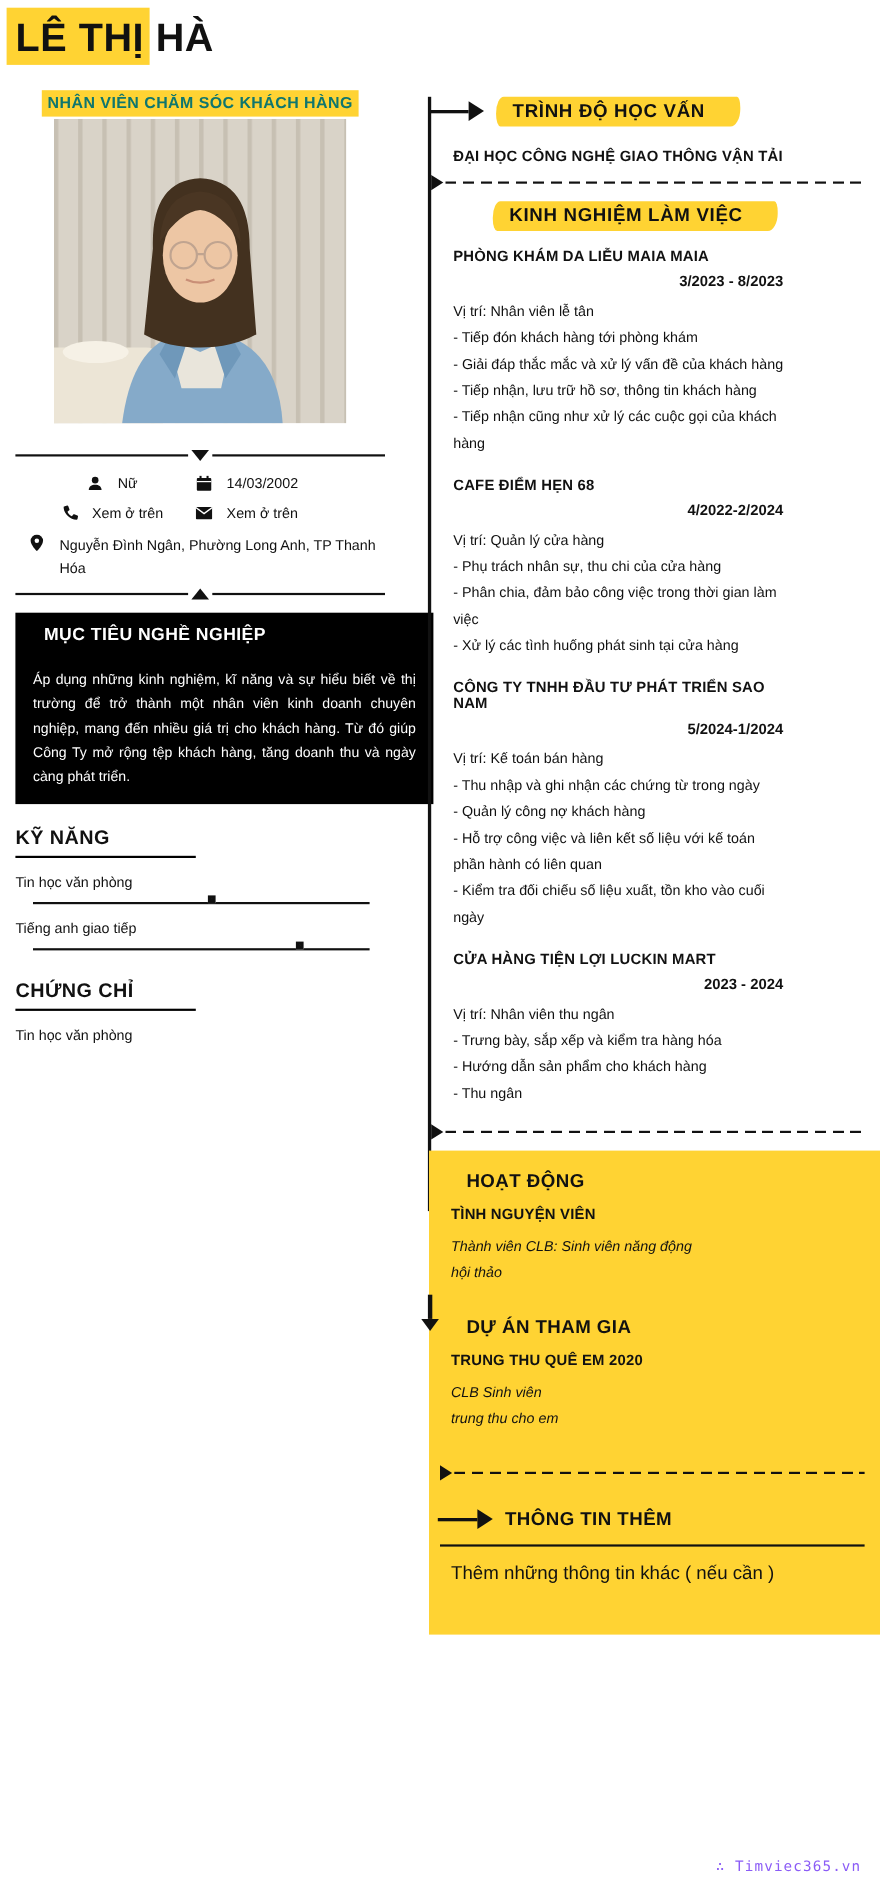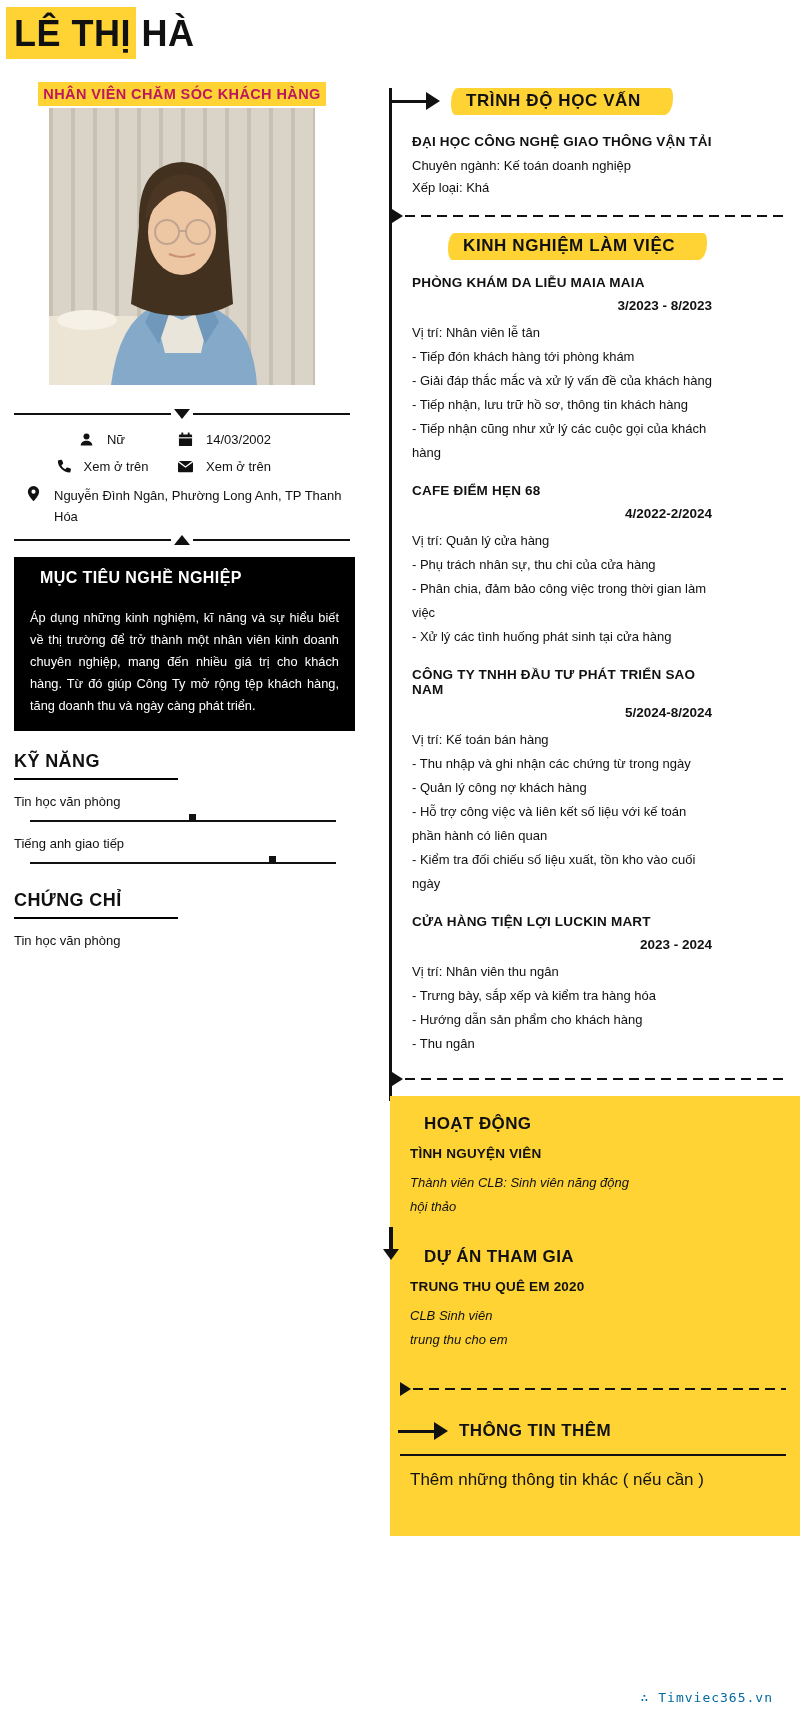--- a/index.html
+++ b/index.html
@@ -10,38 +10,38 @@
   html,body{background:#ffffff;}
   body{font-family:"Liberation Sans","DejaVu Sans",sans-serif;color:#111;}
   .page{position:relative;width:800px;height:1723px;background:#fff;overflow:hidden;}
 
   
   .left{position:absolute;left:14px;top:0;width:336px;}
   .name{position:relative;margin-top:10px;font-size:36px;font-weight:bold;letter-spacing:.5px;line-height:48px;}
   .name::before{content:"";position:absolute;left:-8px;top:-3px;width:130px;height:52px;background:var(--accent);}
   .name span{position:relative;}
   .subtitle{margin:24px 24px 0 24px;background:var(--accent);text-align:center;
-    font-size:14.5px;font-weight:600;color:#be185d;letter-spacing:.4px;padding:4px 2px;}
+    font-size:14.5px;font-weight:600;color:#0f766e;letter-spacing:.4px;padding:4px 2px;}
   .photo{width:266px;height:277px;margin:2px auto 0 auto;overflow:hidden;}
   .photo svg{display:block;}
 
   .split-line{display:flex;align-items:center;margin-top:24px;}
   .split-line .seg{flex:1;height:2px;background:#111;}
   .tri-down{width:0;height:0;border-left:8px solid transparent;border-right:8px solid transparent;border-top:10px solid #111;margin:0 3px;}
   .tri-up{width:0;height:0;border-left:8px solid transparent;border-right:8px solid transparent;border-bottom:10px solid #111;margin:0 3px;}
 
   .info{margin:12px 8px 0 12px;font-size:13px;}
   .info-row{display:flex;margin-top:10px;}
   .info-cell{display:flex;align-items:flex-start;line-height:17px;}
   .info-cell.c1{width:152px;justify-content:center;}
   .info-cell .ic{width:15px;height:15px;flex:0 0 15px;margin-right:13px;margin-top:1px;}
   .info-cell .ic svg{display:block;width:100%;height:100%;fill:#111;}
   .addr{line-height:21px;max-width:290px;}
 
-  .objective{margin-top:12px;background:#000;color:#fff;padding:12px 16px 14px 16px;width:341px;}
+  .objective{margin-top:12px;background:#000;color:#fff;padding:12px 16px 14px 16px;width:380px;}
   .objective h3{font-size:16px;font-weight:bold;letter-spacing:.4px;margin-left:10px;}
   .objective p{margin-top:20px;font-size:12.8px;line-height:22px;text-align:justify;}
 
   .side-h{margin-top:20px;font-size:18px;font-weight:bold;letter-spacing:.4px;
     border-bottom:2px solid #000;padding-bottom:6px;width:164px;}
   .skill{margin-top:14px;}
   .skill-label{font-size:13px;}
   .skill-track{position:relative;height:2px;background:#111;margin:11px 14px 6px 16px;}
   .handle{position:absolute;top:-6px;width:7px;height:7px;border:3px solid #111;background:#fff;}
   .handle::after{content:"";position:absolute;left:50%;top:50%;width:3px;height:3px;background:#111;transform:translate(-50%,-50%);}
@@ -82,22 +82,22 @@
   .ycard .h2{font-size:13.5px;font-weight:bold;margin-top:12px;letter-spacing:.2px;}
   .ycard .txt{margin-top:10px;font-size:13px;line-height:24px;font-style:italic;}
   .notch{position:absolute;left:-1px;top:131px;width:4px;height:22px;background:#111;}
   .notch::after{content:"";position:absolute;top:100%;left:-6px;border:8px solid transparent;border-top:11px solid #111;}
   .proj-title{margin-top:28px;font-size:17px;font-weight:bold;letter-spacing:.4px;margin-left:14px;}
   .ycard .ddiv{margin-top:30px;margin-left:-12px;}
   .mi-head{margin-top:22px;margin-left:-12px;}
   .mi-line{margin:10px 0 0 -10px;border-top:2px solid #111;}
   .mi-text{margin-top:12px;font-size:17px;line-height:24px;}
 
-  .watermark{position:absolute;right:27px;bottom:18px;font-family:"DejaVu Sans Mono",monospace;
-    font-size:13px;color:#0369a1;letter-spacing:1px;}
+  .watermark{position:absolute;right:17px;bottom:18px;font-family:"DejaVu Sans Mono",monospace;
+    font-size:13px;color:#8b5cf6;letter-spacing:1px;}
 </style>
 </head>
 <body>
 
 <div class="page">
 
   <aside class="left">
 
     <h1 class="name">
       <span>LÊ THỊ HÀ</span>
@@ -225,22 +225,20 @@
 
   <main class="right">
     <div class="vline"></div>
 
     <div class="sec-head">
       <span class="arrow-line"></span>
       <span class="tri-right"></span>
       <span class="hl-title">TRÌNH ĐỘ HỌC VẤN</span>
     </div>
     <div class="content school">ĐẠI HỌC CÔNG NGHỆ GIAO THÔNG VẬN TẢI</div>
-    <div class="content edu-details preline">Chuyên ngành: Kế toán doanh nghiệp
-Xếp loại: Khá</div>
 
     <div class="ddiv">
       <span class="dtri"></span>
       <span class="dash"></span>
     </div>
 
     <div class="sec-head center exp-head">
       <span class="hl-title" style="margin-left:0;">KINH NGHIỆM LÀM VIỆC</span>
     </div>
 
@@ -258,21 +256,21 @@
       <div class="company">CAFE ĐIỂM HẸN 68</div>
       <div class="period">4/2022-2/2024</div>
       <div class="role">Vị trí: Quản lý cửa hàng</div>
       <div class="details preline">- Phụ trách nhân sự, thu chi của cửa hàng
 - Phân chia, đảm bảo công việc trong thời gian làm việc
 - Xử lý các tình huống phát sinh tại cửa hàng</div>
     </div>
 
     <div class="job content">
       <div class="company">CÔNG TY TNHH ĐẦU TƯ PHÁT TRIỂN SAO NAM</div>
-      <div class="period">5/2024-8/2024</div>
+      <div class="period">5/2024-1/2024</div>
       <div class="role">Vị trí: Kế toán bán hàng</div>
       <div class="details preline">- Thu nhập và ghi nhận các chứng từ trong ngày
 - Quản lý công nợ khách hàng
 - Hỗ trợ công việc và liên kết số liệu với kế toán phần hành có liên quan
 - Kiểm tra đối chiếu số liệu xuất, tồn kho vào cuối ngày</div>
     </div>
 
     <div class="job content">
       <div class="company">CỬA HÀNG TIỆN LỢI LUCKIN MART</div>
       <div class="period">2023 - 2024</div>

